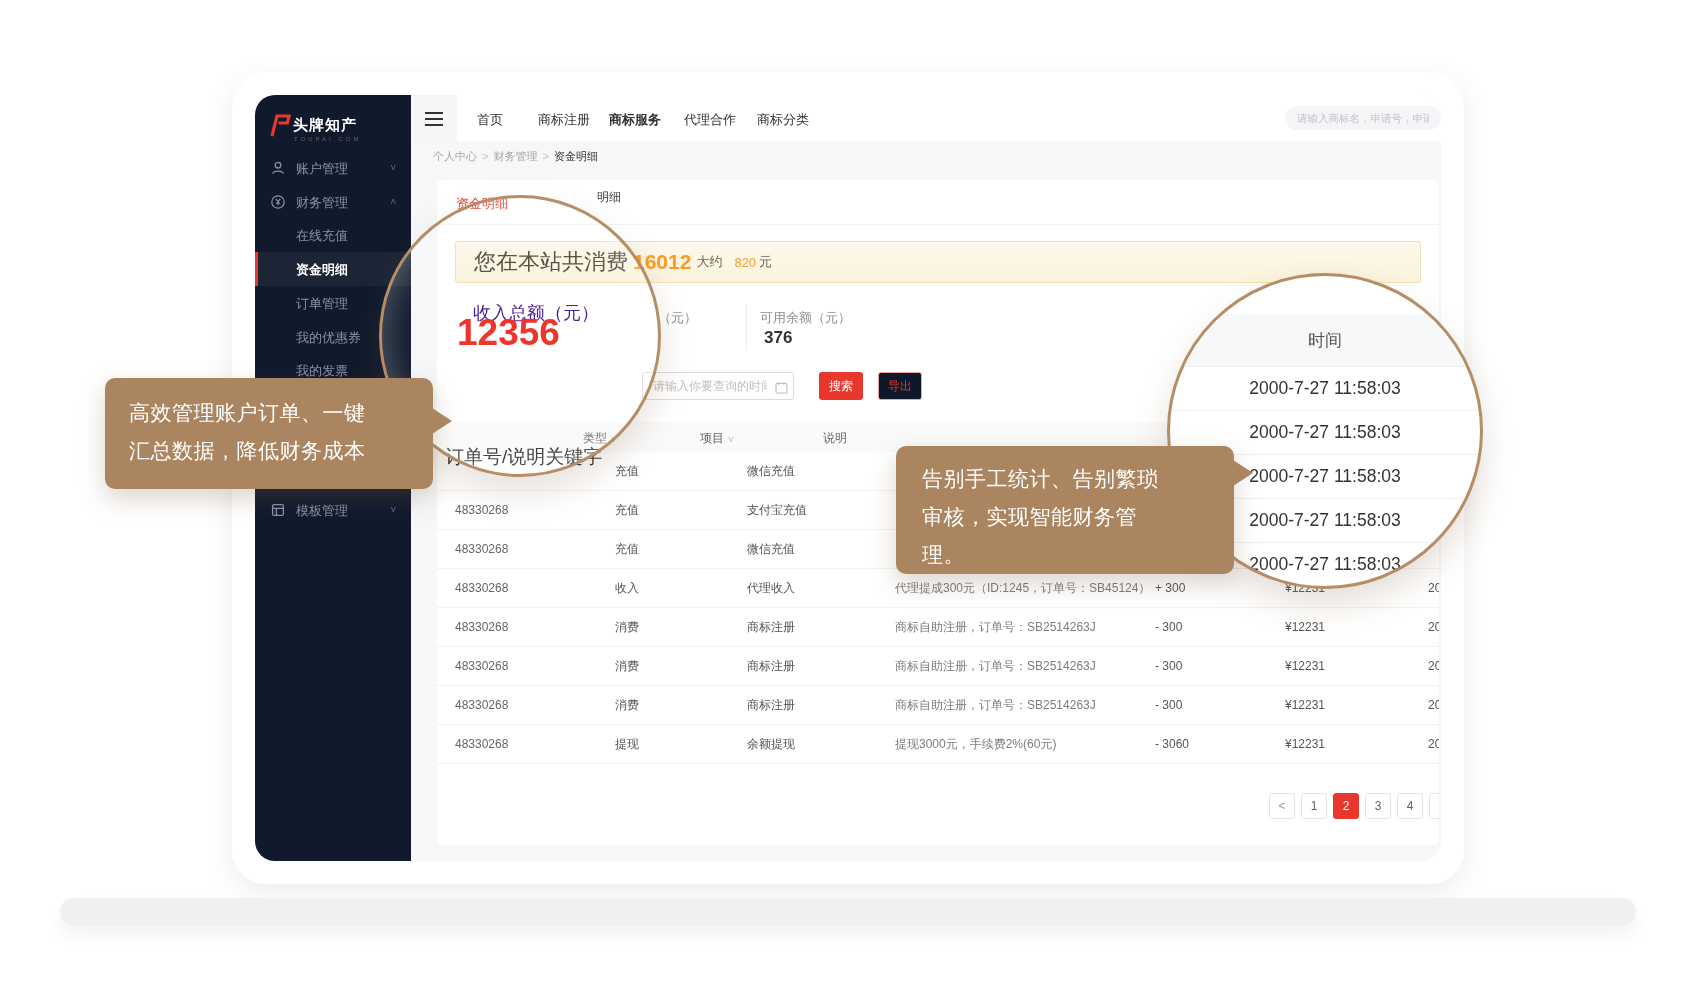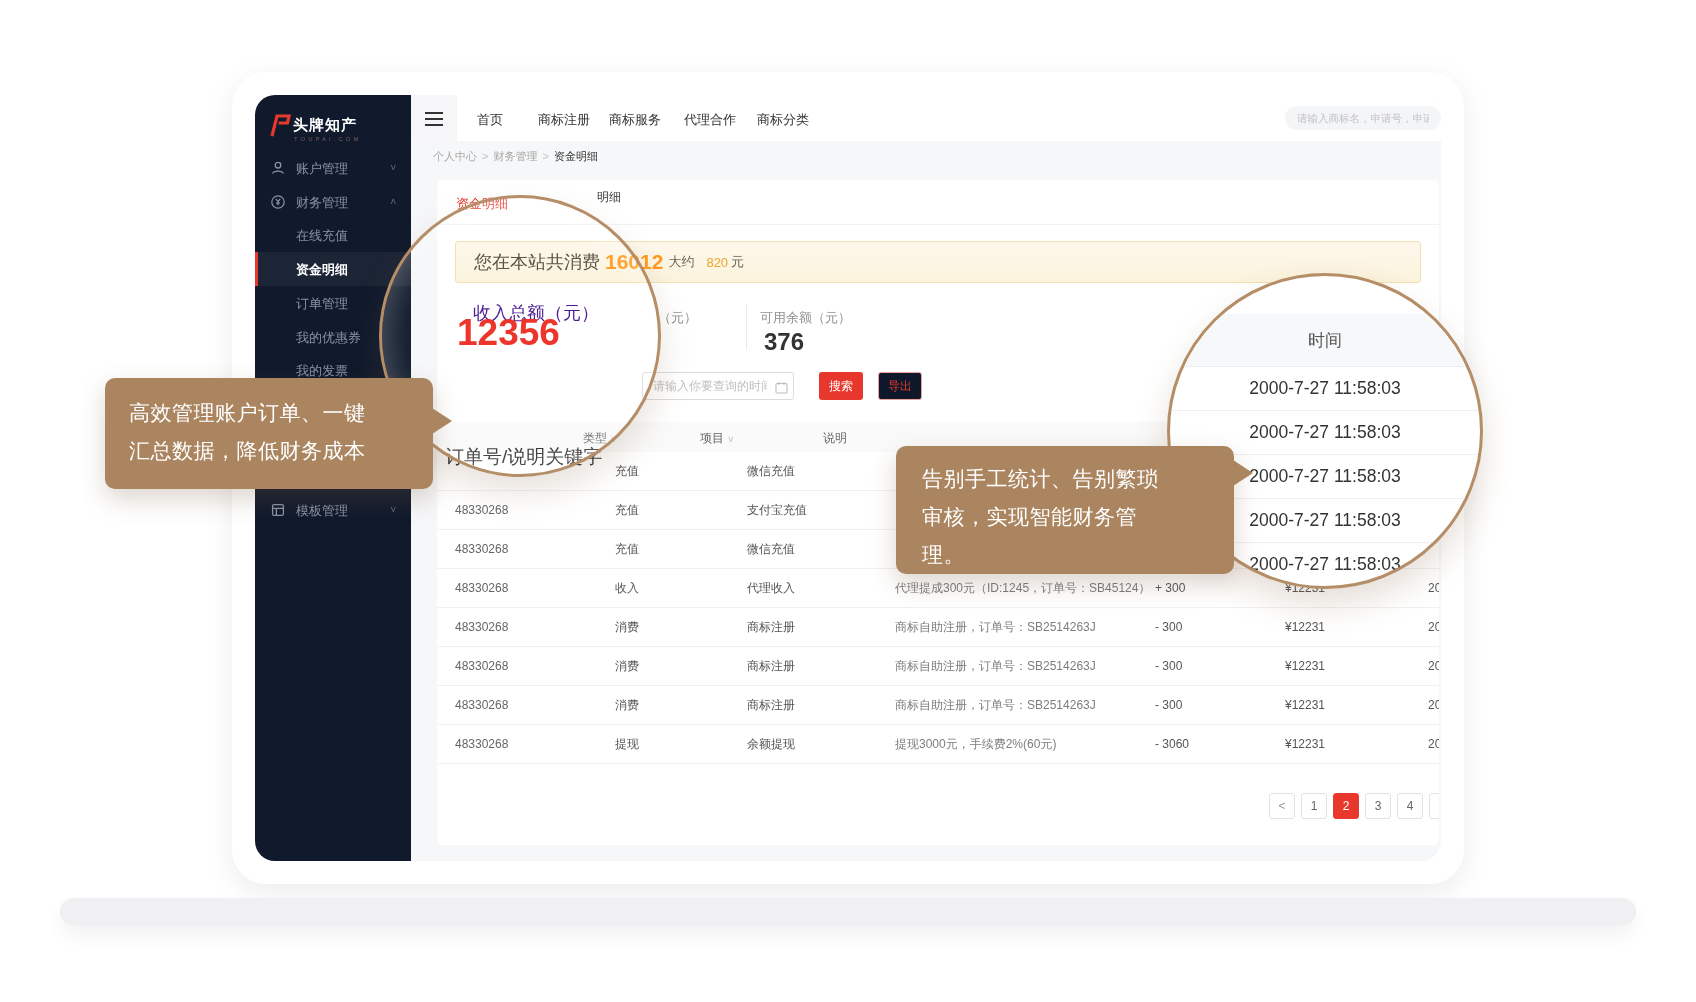--- a/index.html
+++ b/index.html
@@ -45,32 +45,32 @@
   
   .card{position:absolute;left:26px;top:85px;width:1002px;height:665px;background:#fff;
         border-radius:6px;overflow:hidden}
   .tab-active{left:19px;top:15px;font-size:13px;color:#e8382d;cursor:pointer}
   .tab-frag{left:160px;top:9px;font-size:12px;color:#3a3a3a}
   .card-sep{left:0;top:44px;width:100%;height:1px;background:#f2f2f2}
 
   .banner{left:18px;top:61px;width:966px;height:42px;background:linear-gradient(180deg,#fdf8ec,#fbf3dc);
           border:1px solid #f2e0b0;border-radius:3px;box-sizing:border-box;display:flex;align-items:center;
           padding-left:18px;white-space:nowrap}
-  .b-prefix{font-size:18px;color:#5a5345}
+  .b-prefix{font-size:22px;color:#5a5345}
   .b-big{font-size:21px;font-weight:bold;color:#ff9b1f;margin:0 5px}
   .b-mid{font-size:13px;color:#6b6455}
   .b-small{font-size:13px;color:#f0a32f;margin-left:12px}
   .b-unit{font-size:13px;color:#6b6455;margin-left:3px}
 
   .stat1-label{left:36px;top:121px;font-size:18px;color:#4c1d95}
   .stat1-value{left:20px;top:132px;font-size:37px;font-weight:bold;color:#ee352b}
   .stat2-label{left:221px;top:129px;font-size:13px;color:#909090}
   .stat-divider{left:309px;top:124px;width:1px;height:46px;background:#ececec}
   .stat3-label{left:323px;top:129px;font-size:13px;color:#909090}
-  .stat3-value{left:327px;top:148px;font-size:24px;font-weight:bold;color:#333}
+  .stat3-value{left:327px;top:148px;font-size:17px;font-weight:bold;color:#333}
 
   .flt-input{left:205px;top:192px;width:152px;height:28px;border:1px solid #dcdcdc;border-radius:3px;
              box-sizing:border-box;font-size:12px;color:#3b82f6;padding:0 26px 0 10px;outline:none;
              font-family:"Liberation Sans",sans-serif}
   .flt-input::placeholder{color:#bfbfbf}
   .cal-ic{left:338px;top:200px}
   .btn{border:none;border-radius:3px;font-size:12px;cursor:pointer;font-family:"Liberation Sans",sans-serif}
   .btn-search{left:382px;top:192px;width:44px;height:28px;background:#e8382d;color:#fff}
   .btn-export{left:441px;top:192px;width:44px;height:28px;background:#0f172a;border:1px solid #eba39c;color:#e8382d}
 
@@ -182,21 +182,21 @@
         <div class="topnav">
           <div class="ham-tile"></div>
           <div class="ham">
               <i></i>
               <i></i>
               <i></i>
             </div>
           <nav id="top-menu">
               <div class="nav-item" style="left: 66px;">首页</div>
               <div class="nav-item" style="left: 127px;">商标注册</div>
-              <div class="nav-item" style="left: 198px;">商标服务</div>
+              <div class="nav-item" style="left: 198px; font-weight: bold;">商标服务</div>
               <div class="nav-item" style="left: 273px;">代理合作</div>
               <div class="nav-item" style="left: 346px;">商标分类</div>
             </nav>
           <input class="top-search" placeholder="请输入商标名，申请号，申请人" style="">
         </div>
 
         <div class="crumbs" id="crumbs">
             <div>个人中心</div>
             <div style="color: rgb(192, 192, 192);">&gt;</div>
             <div>财务管理</div>

